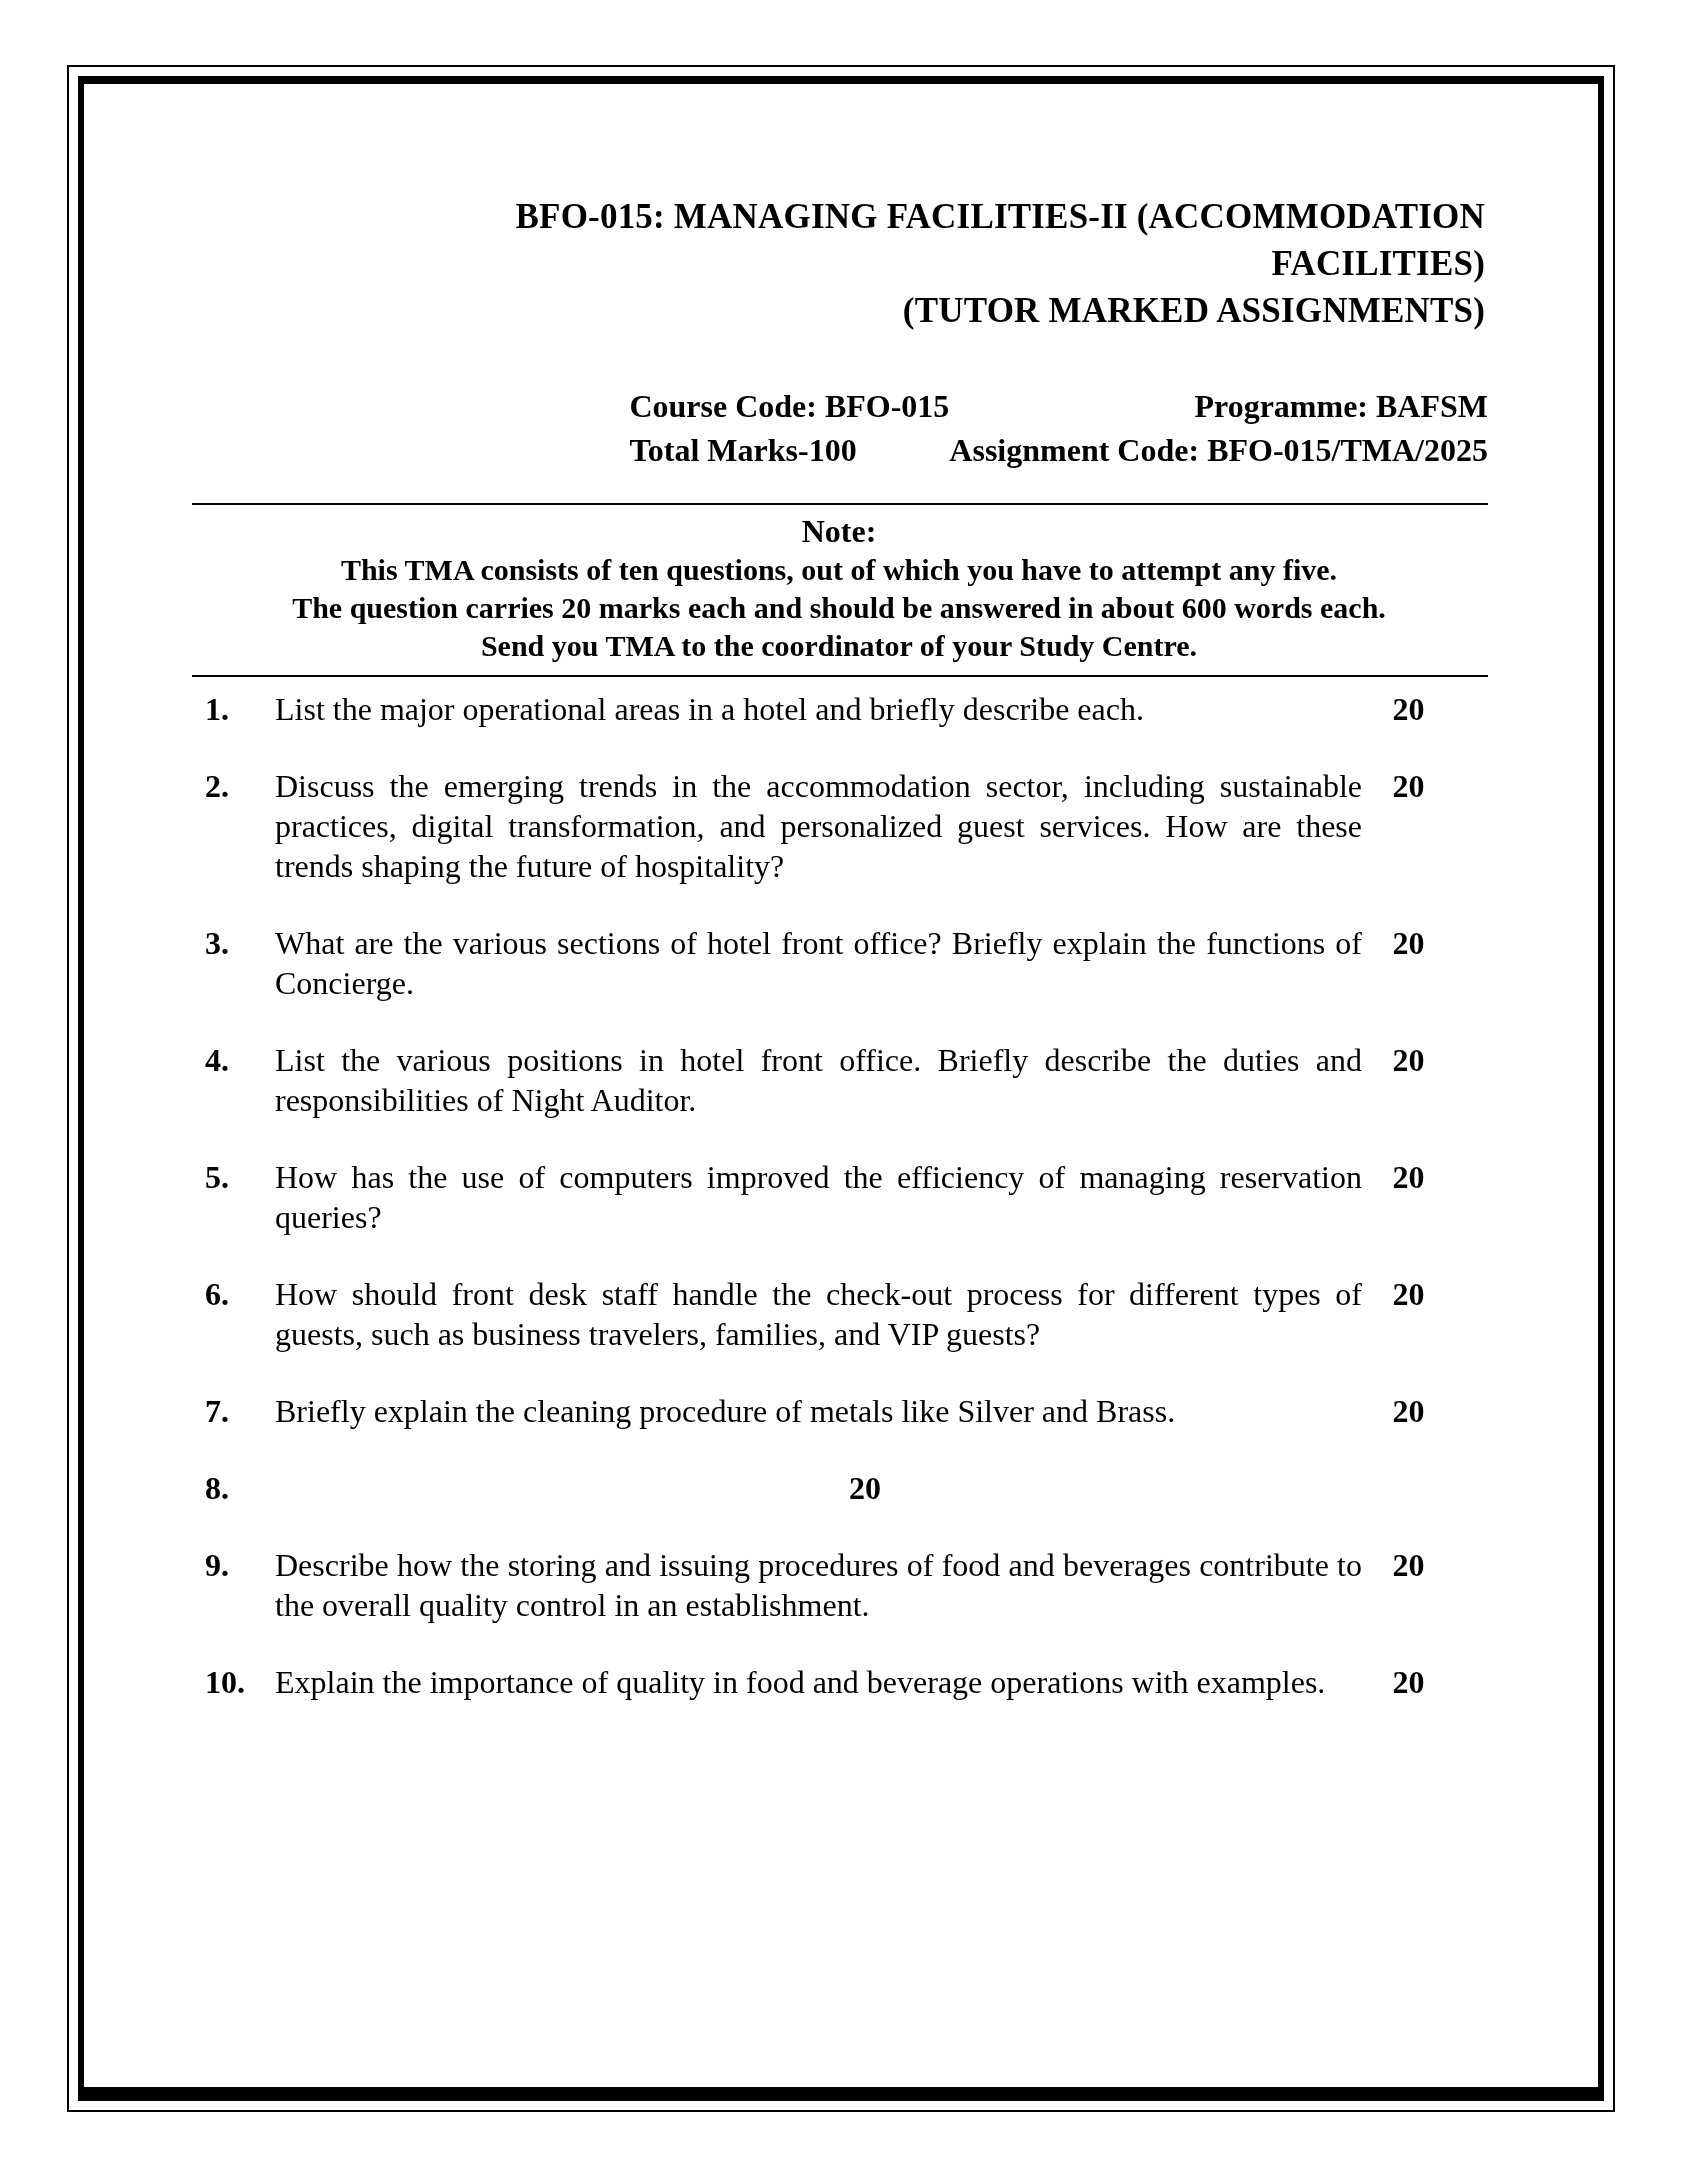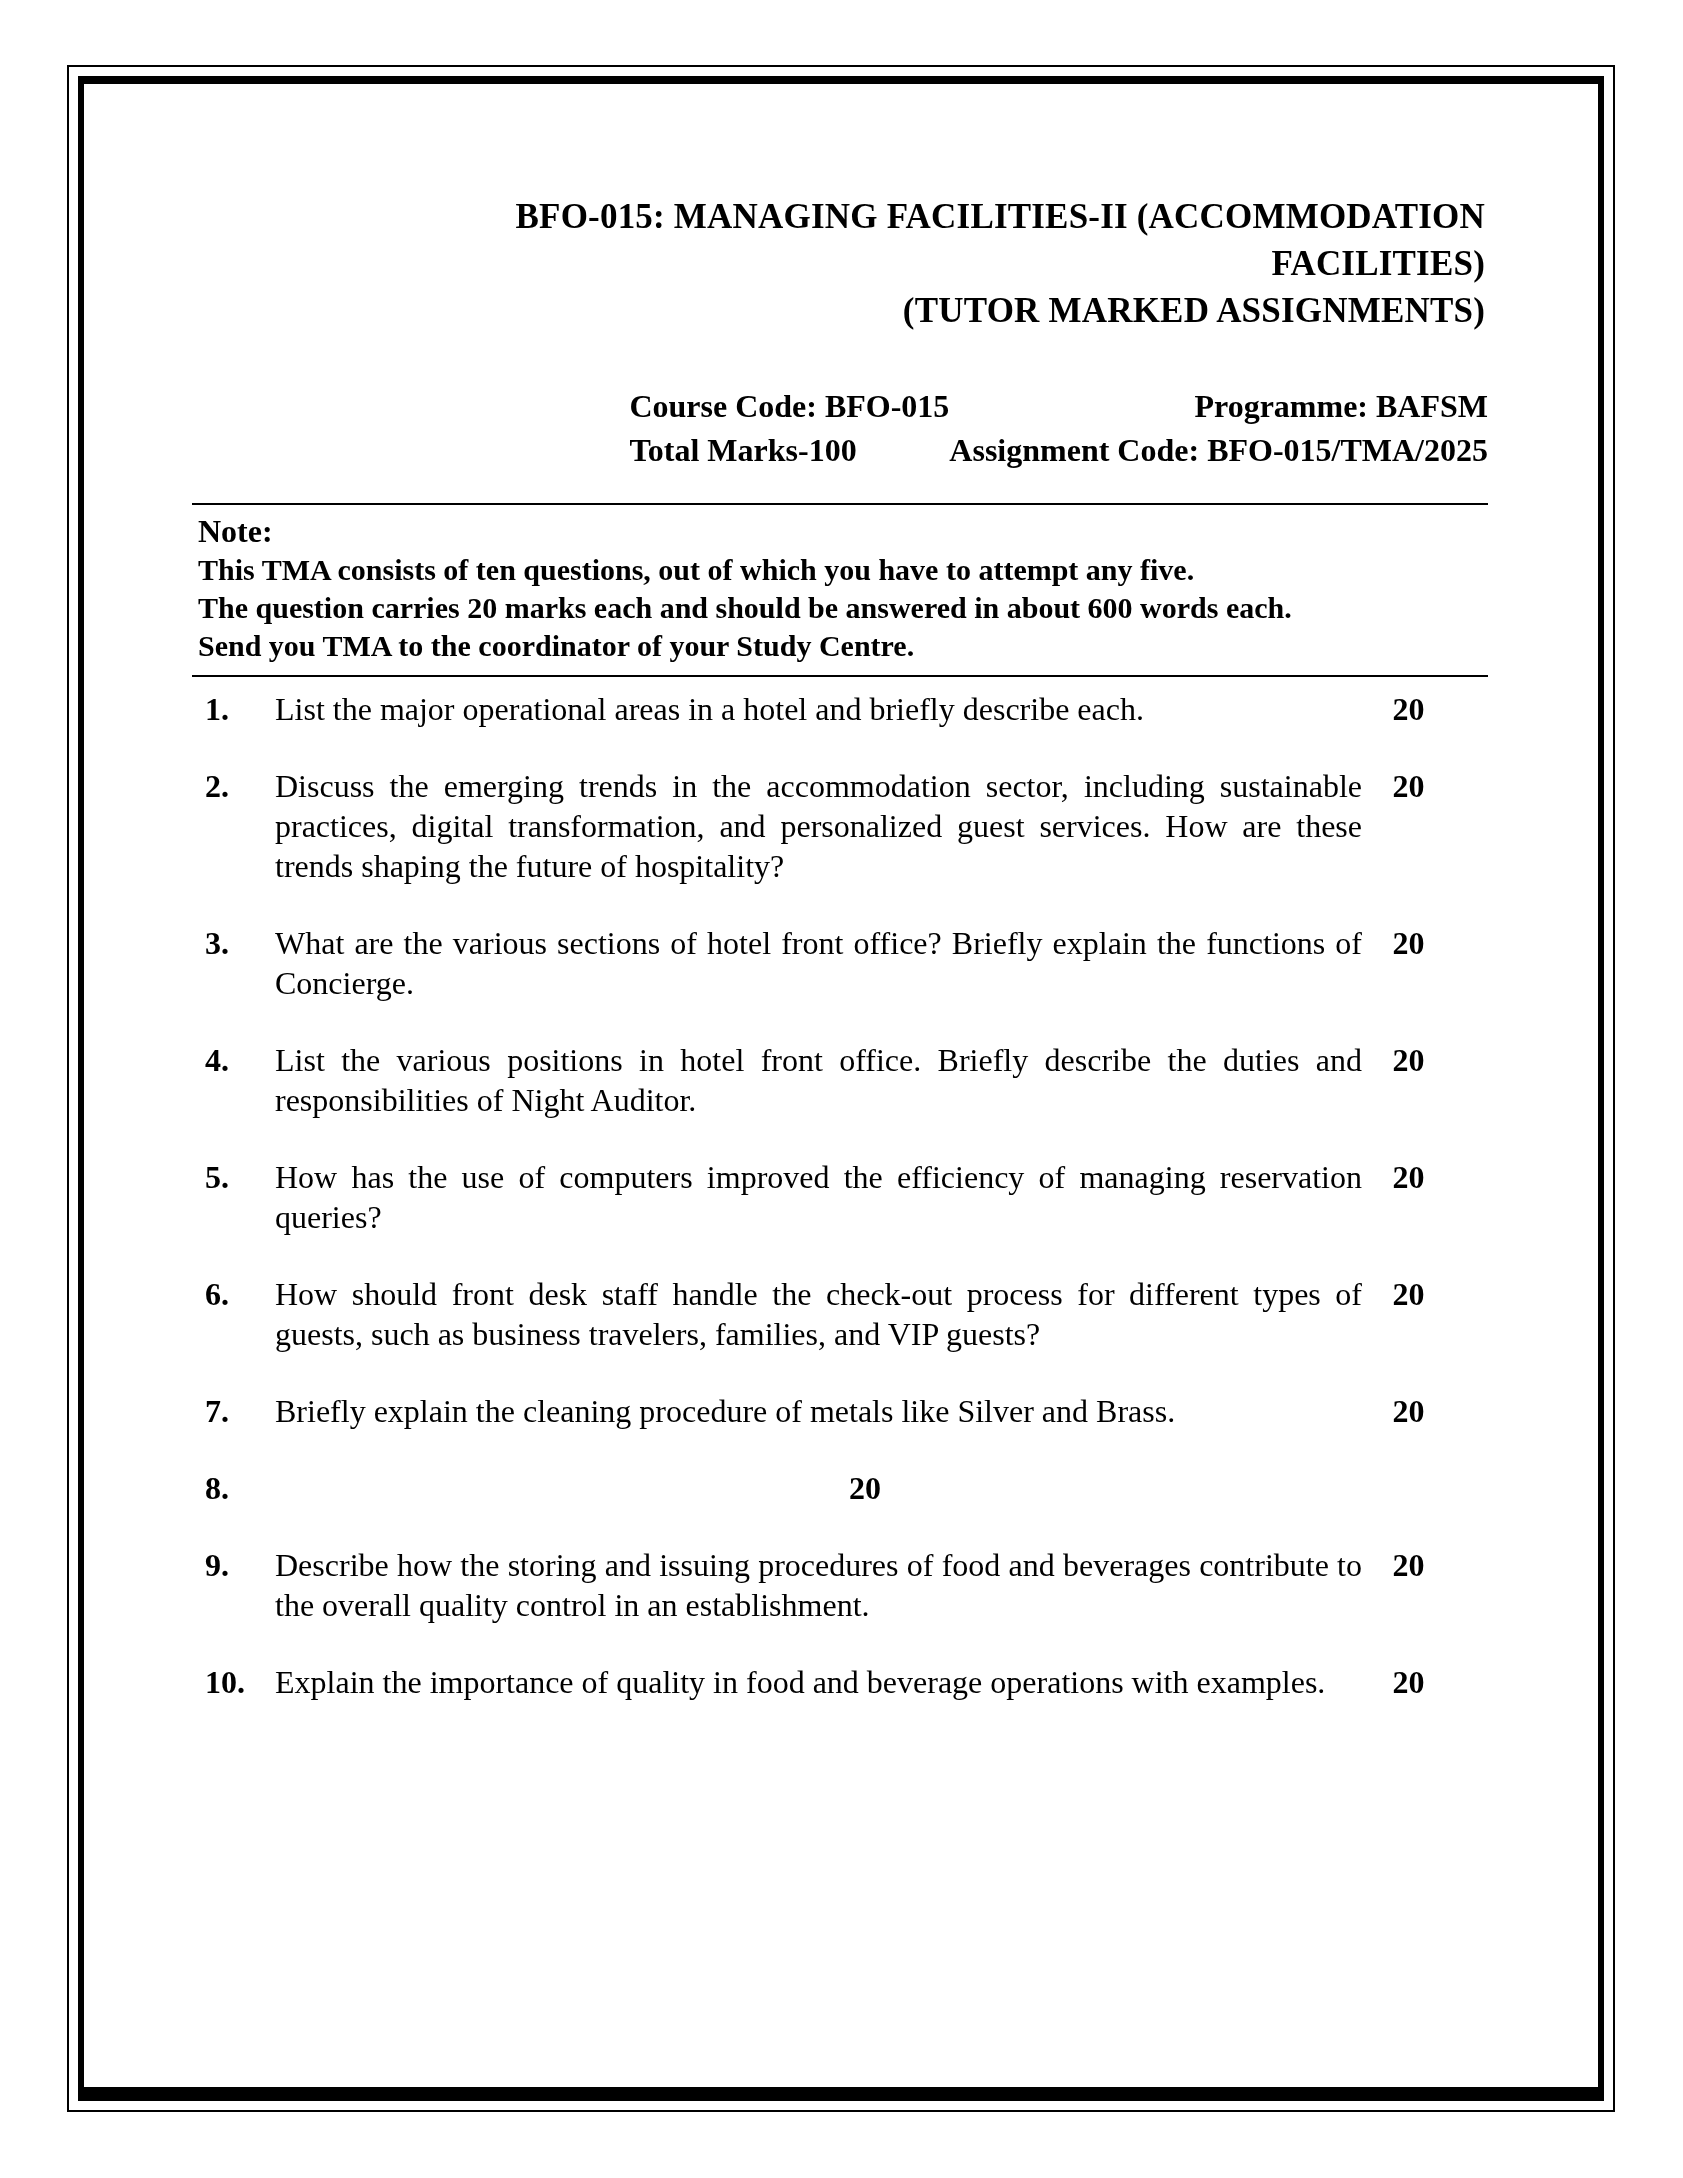--- a/index.html
+++ b/index.html
@@ -62,20 +62,21 @@
   .header-col-right { text-align: right; }
   .note-box {
     position: absolute;
     top: 503px;
     left: 192px;
     width: 1296px;
     box-sizing: border-box;
     border-top: 2px solid #000000;
     border-bottom: 2px solid #000000;
     padding: 6px 8px 10px 6px;
+    text-align: center;
   }
   .note-heading {
     font-size: 32px;
     font-weight: bold;
     line-height: 40px;
   }
   .note-line {
     font-size: 30px;
     line-height: 38px;
     font-weight: bold;

